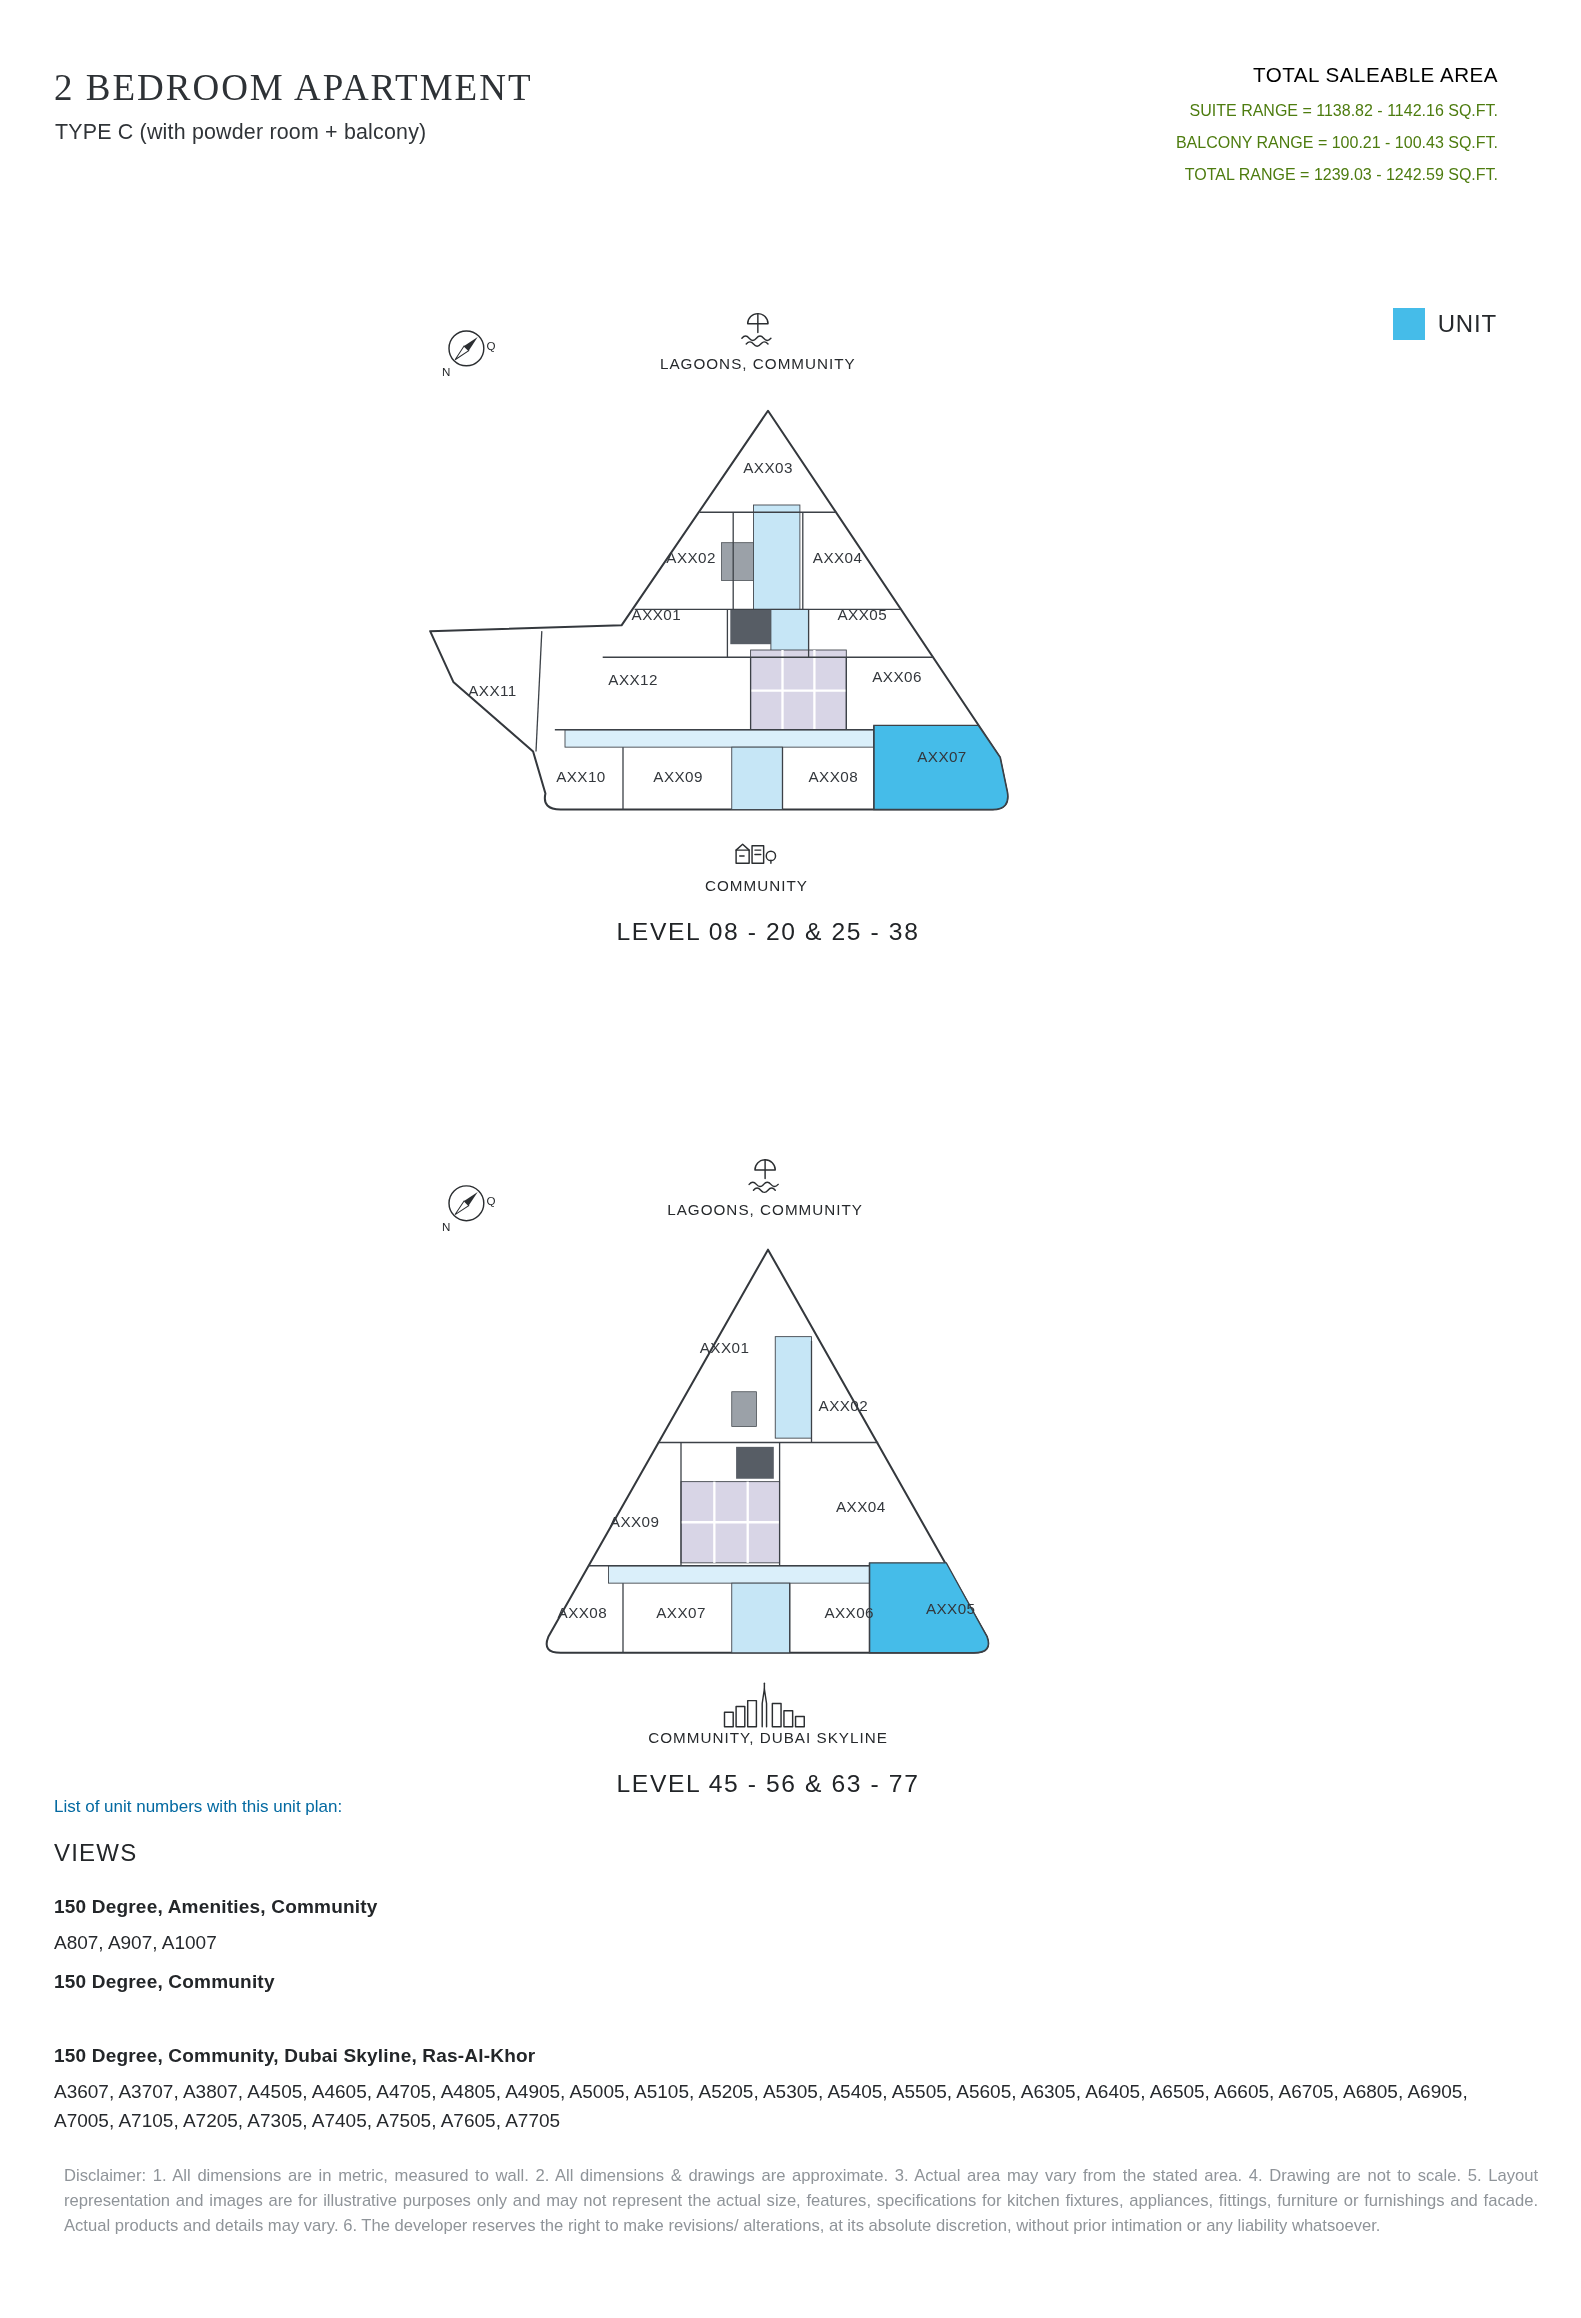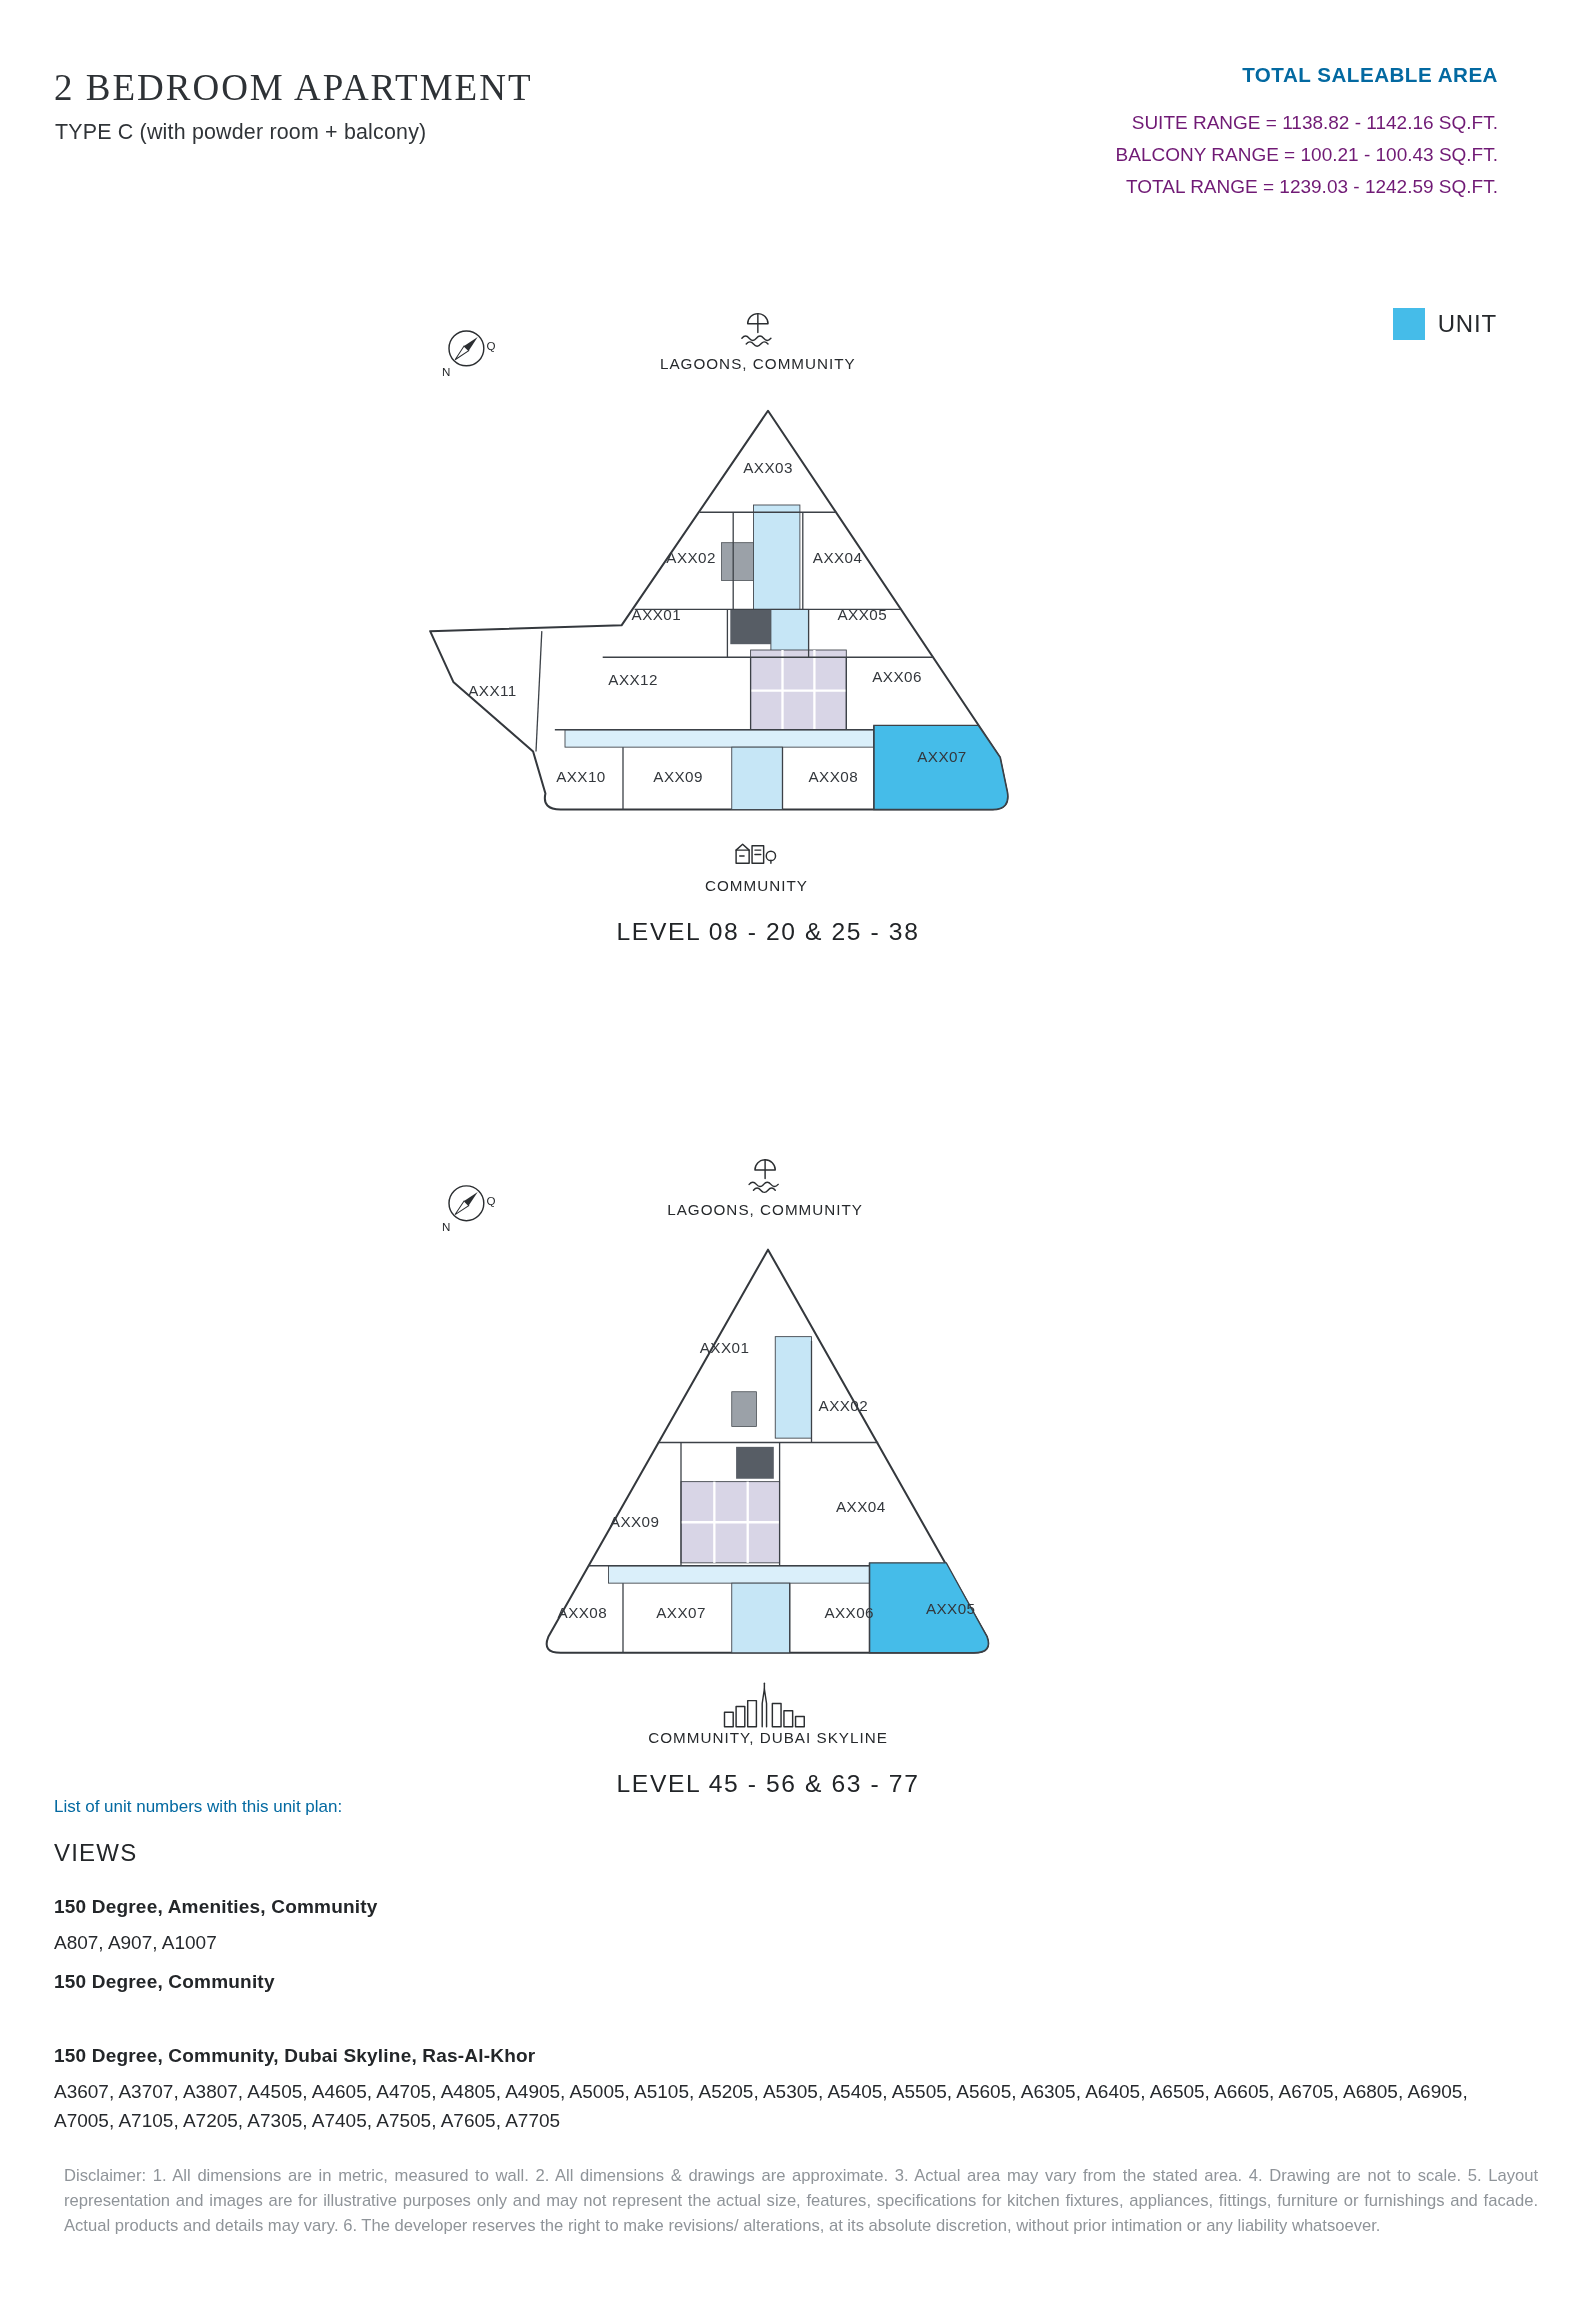--- a/index.html
+++ b/index.html
@@ -8,22 +8,22 @@
     position:relative; width:1582px; height:2319px; background:#ffffff;
     font-family:"Liberation Sans","DejaVu Sans",sans-serif; color:#2B2E32; overflow:hidden;
   }
   .title {
     position:absolute; left:54px; top:66px;
     font-family:"Liberation Serif","DejaVu Serif",serif;
     font-size:37px; font-weight:400; letter-spacing:2px; color:#2E3236;text-align:center;
   }
   .subtitle { position:absolute; left:55px; top:120px; font-size:21.4px; letter-spacing:0.2px; color:#303438; }
   .area-block { position:absolute; right:84px; top:63px; text-align:right; }
-  .area-title { font-size:20.6px; font-weight:bold; letter-spacing:0.5px; color:#0369a1; margin-bottom:20px; }
-  .area-line { font-size:19px; line-height:32px; color:#701a75;margin-left:8px; }
+  .area-title { font-size:20.6px; font-weight:normal; letter-spacing:0.5px; color:#000000; margin-bottom:8px; }
+  .area-line { font-size:16px; line-height:32px; color:#4d7c0f;margin-left:8px; }
   .legend { position:absolute; left:1393px; top:278px; display:flex; align-items:center; gap:12.7px;margin-top:30px; }
   .legend-label { font-size:24px; letter-spacing:0.8px; color:#26292C; }
   .plan-svg { position:absolute; }
   #plan1 { left:391px; top:302px; width:754px; height:667px; }
   #plan2 { left:391px; top:1145px; width:754px; height:682px; }
   .outline { fill:#ffffff; stroke:#34383D; stroke-width:1.4; stroke-linejoin:round; }
   .walls line { stroke:#3C4147; stroke-width:0.9; }
   .fill-blue { fill:#C6E6F6; stroke:#3C4147; stroke-width:0.6; }
   .fill-blue-light { fill:#DAEFFA; stroke:#3C4147; stroke-width:0.6; }
   .fill-lav { fill:#D8D5E6; stroke:#3C4147; stroke-width:0.6; }

